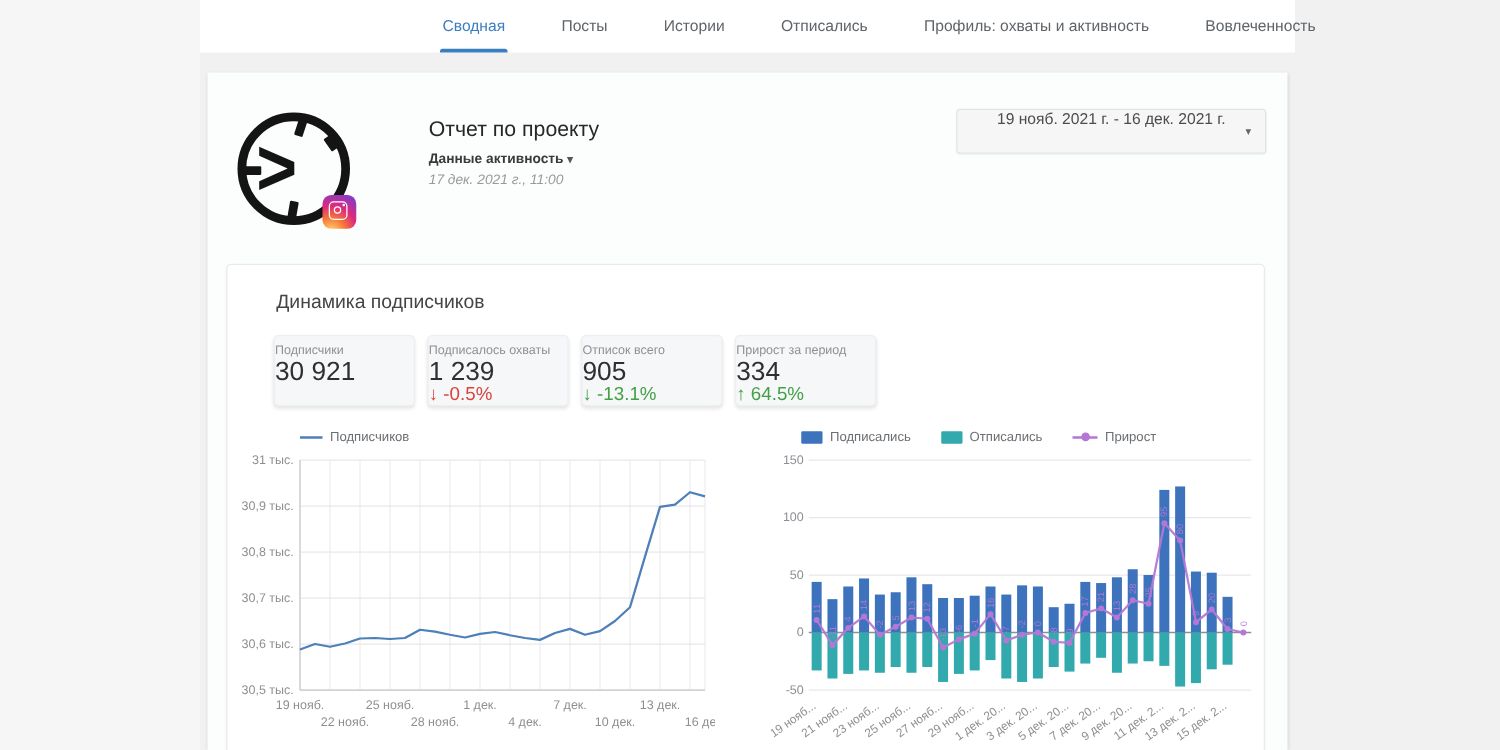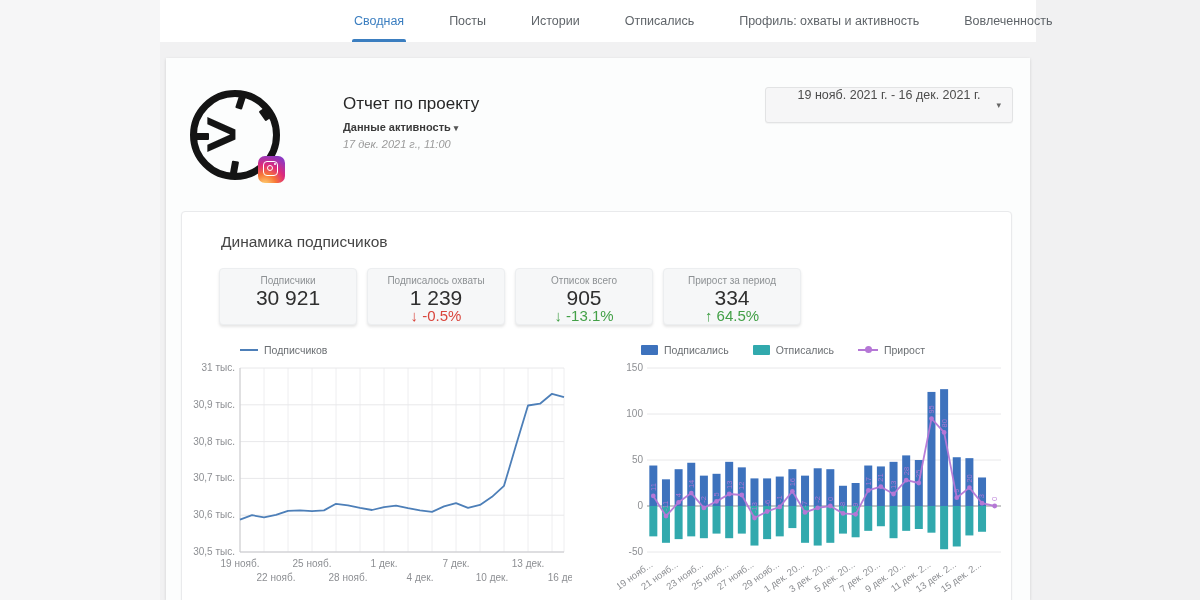--- a/index.html
+++ b/index.html
@@ -66,23 +66,23 @@
   .daterange .caret{position:absolute;right:11px;top:12px;font-size:9px;color:#666;}
   
   .section-card{
     position:absolute;left:15px;top:153px;width:831px;height:430px;box-sizing:border-box;
     background:#ffffff;border:1px solid #e9eaec;border-radius:4px;box-shadow:0 1px 2px rgba(0,0,0,.05);
   }
   .section-title{position:absolute;left:39px;top:21px;font-size:15.5px;color:#454545;}
   
   .stat-row{position:absolute;left:37px;top:56px;display:flex;}
   .stat-card{
-    width:138px;height:57px;margin-right:10px;border-radius:4px;box-sizing:border-box;
+    width:113px;height:57px;margin-right:10px;border-radius:4px;box-sizing:border-box;
     background:#f6f7f8;border:1px solid #eceef0;box-shadow:0 2px 3px rgba(0,0,0,.10);
-    display:flex;flex-direction:column;align-items:center;padding-top:6px;
+    display:flex;flex-direction:column;padding-top:6px;
   }
   .stat-label{font-size:10px;color:#8d9194;}
   .stat-value{font-size:21px;color:#2f2f2f;line-height:24px;}
   .stat-delta{font-size:15px;line-height:11px;}
   
   .chart-box{position:absolute;}
   .chart-box.left{left:8px;top:130px;width:382px;}
   .chart-box.right{left:435px;top:130px;width:392px;}
   .legend-row{display:flex;align-items:center;height:15px;margin-bottom:3px;font-size:10.5px;color:#6b6f73;}
   .chart-box.left .legend-row{margin-left:50px;}

